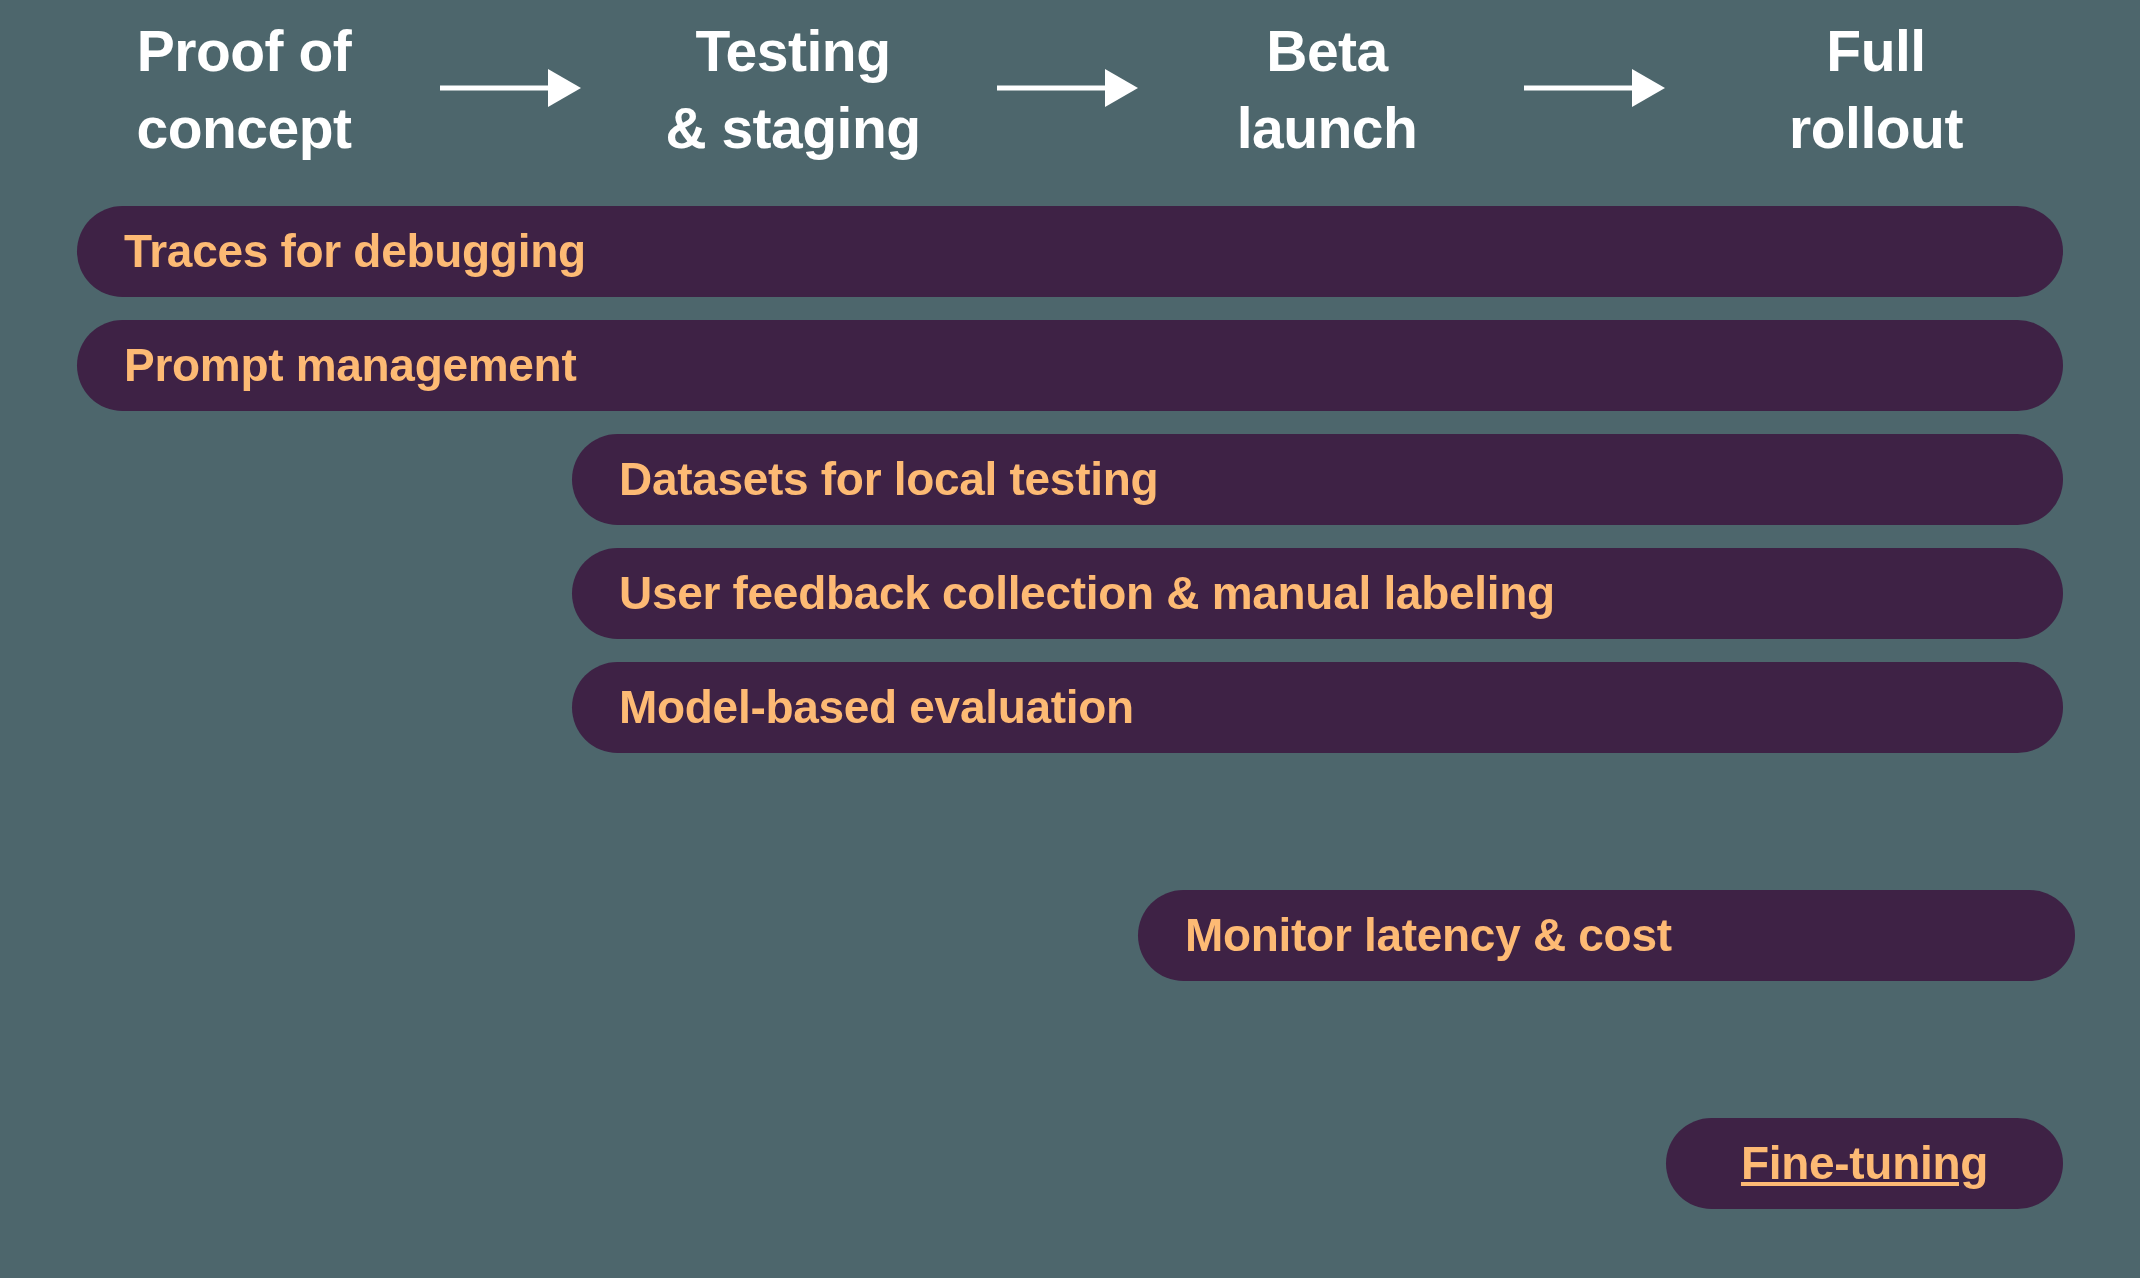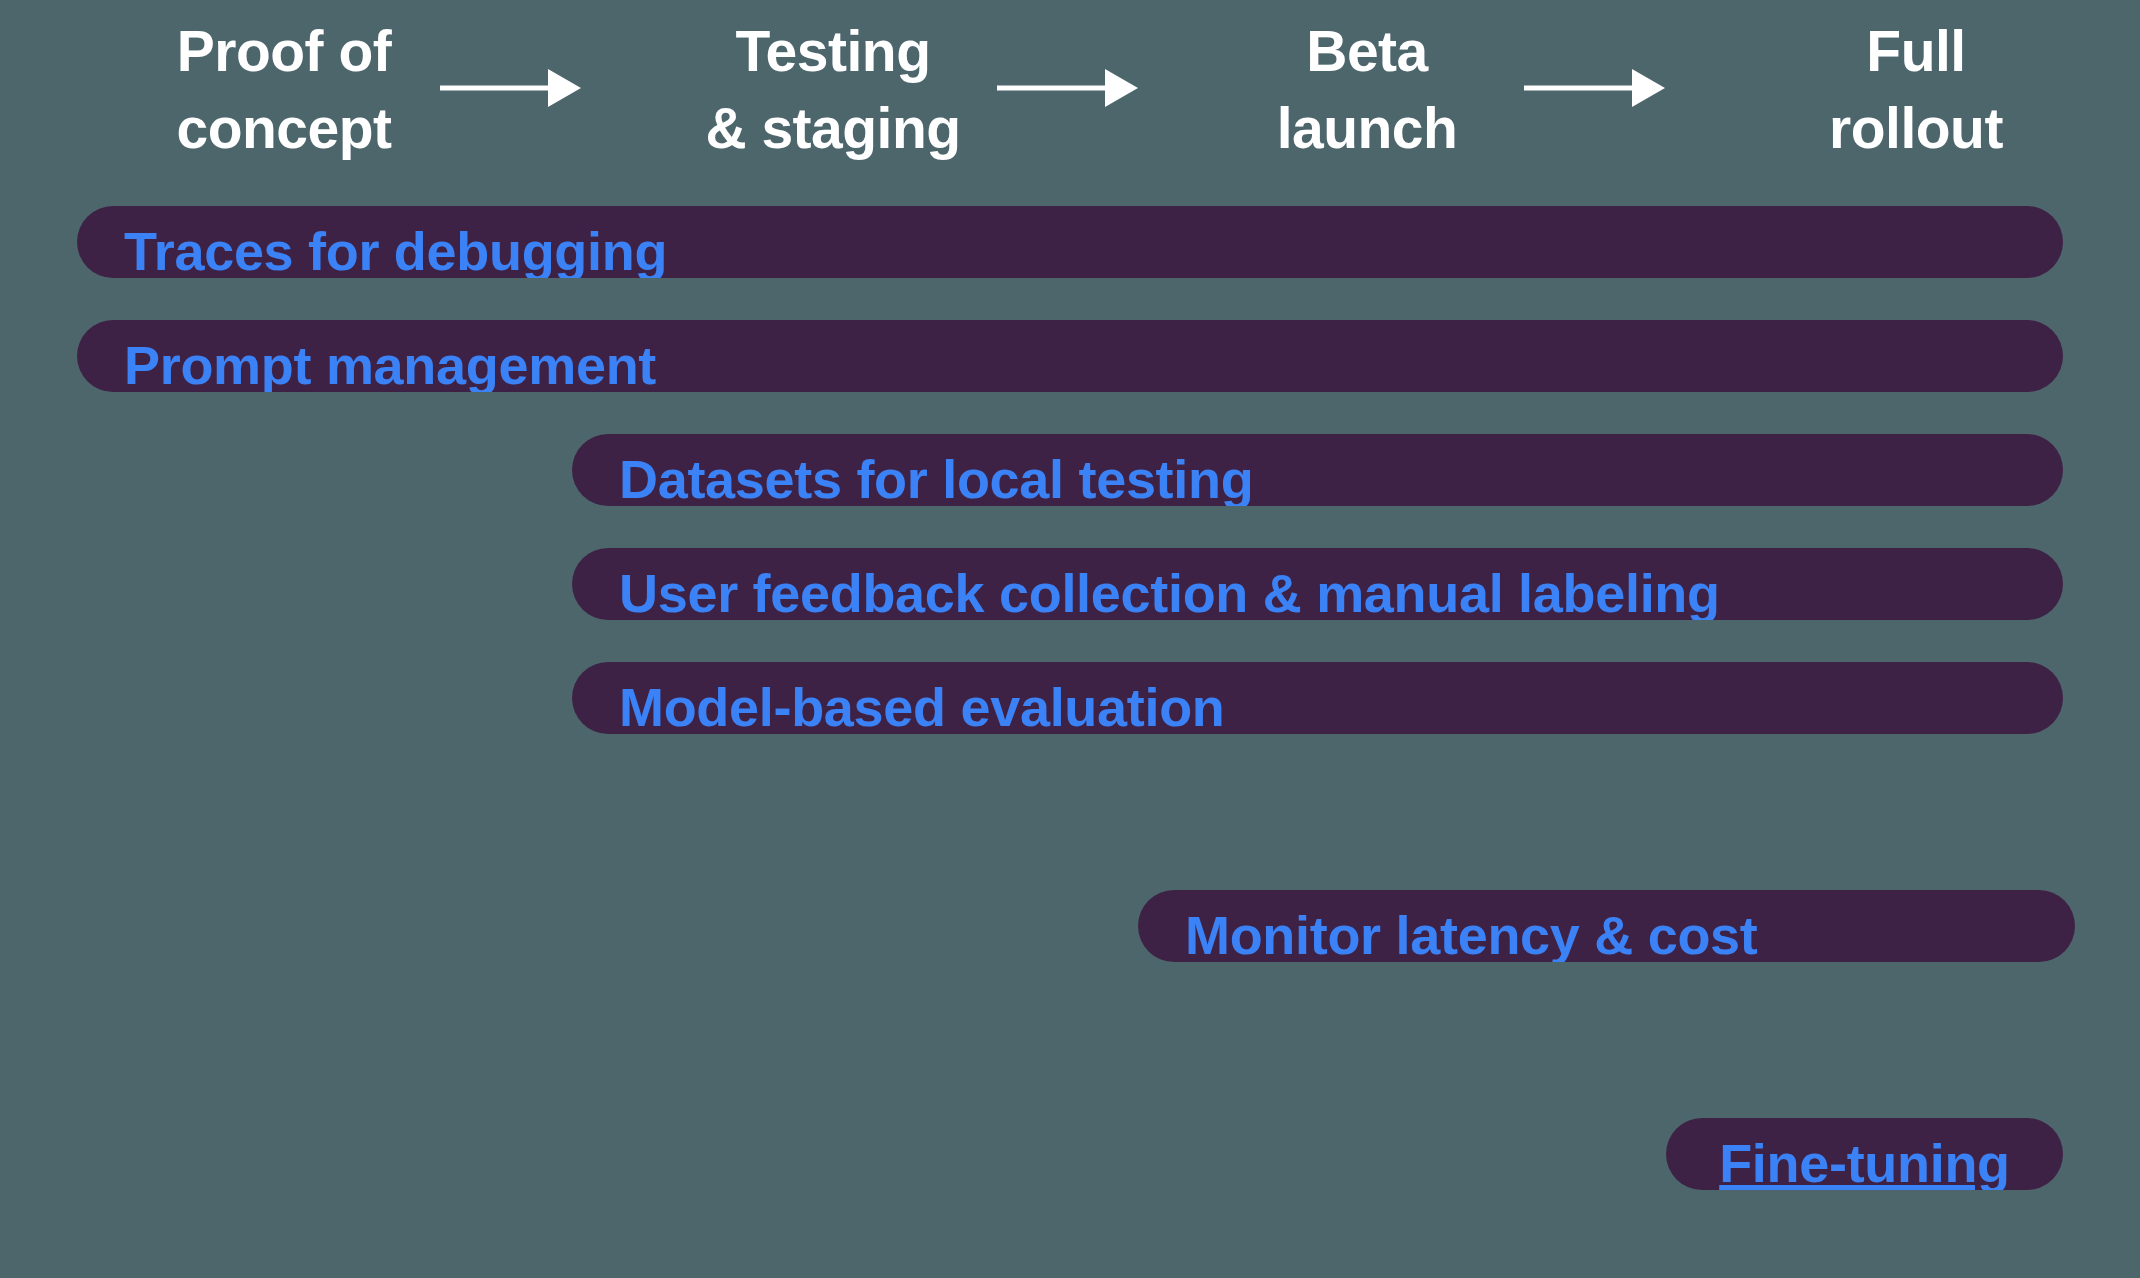--- a/index.html
+++ b/index.html
@@ -19,35 +19,34 @@
     position: absolute;
     top: 13px;
     transform: translateX(-50%);
     color: #FFFFFF;
     font-size: 57px;
     font-weight: 700;
     line-height: 77px;
     letter-spacing: -0.5px;
     text-align: center;
     white-space: pre-line;
-    margin-left: 40px;
   }
   .arrow {
     position: absolute;
     top: 66px;
     width: 141px;
     height: 44px;
   }
   .bar {
     position: absolute;
-    height: 72px;
+    height: 91px;
     background: #3E2245;
     border-radius: 46px;
-    color: #3b82f6;
-    font-size: 54px;
+    color: #fdba74;
+    font-size: 46px;
     font-weight: 700;
     line-height: 91px;
     letter-spacing: -0.3px;
     padding-left: 47px;
     box-sizing: border-box;
     white-space: nowrap;
     overflow: hidden;
   }
   .bar--center {
     padding-left: 0;

